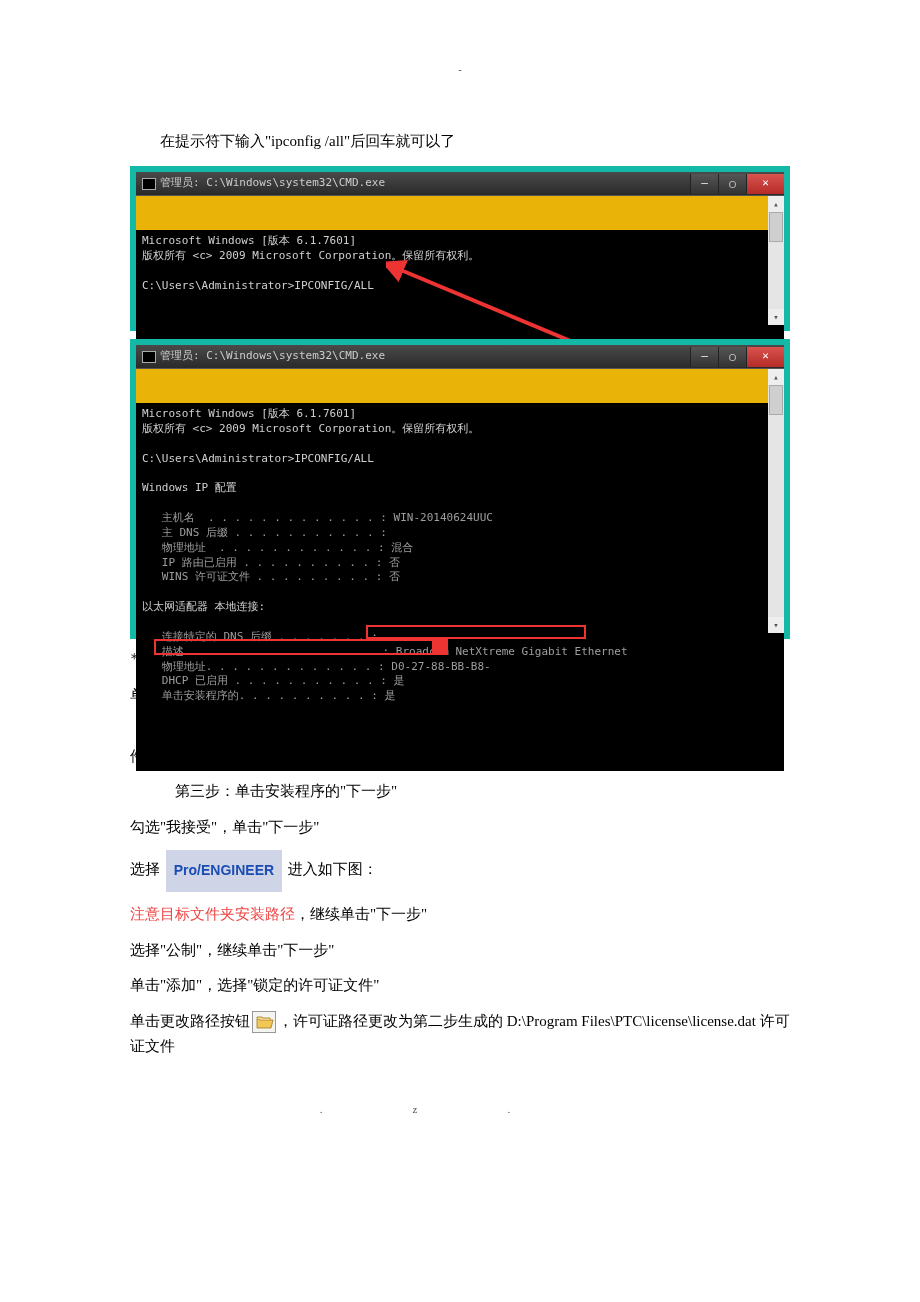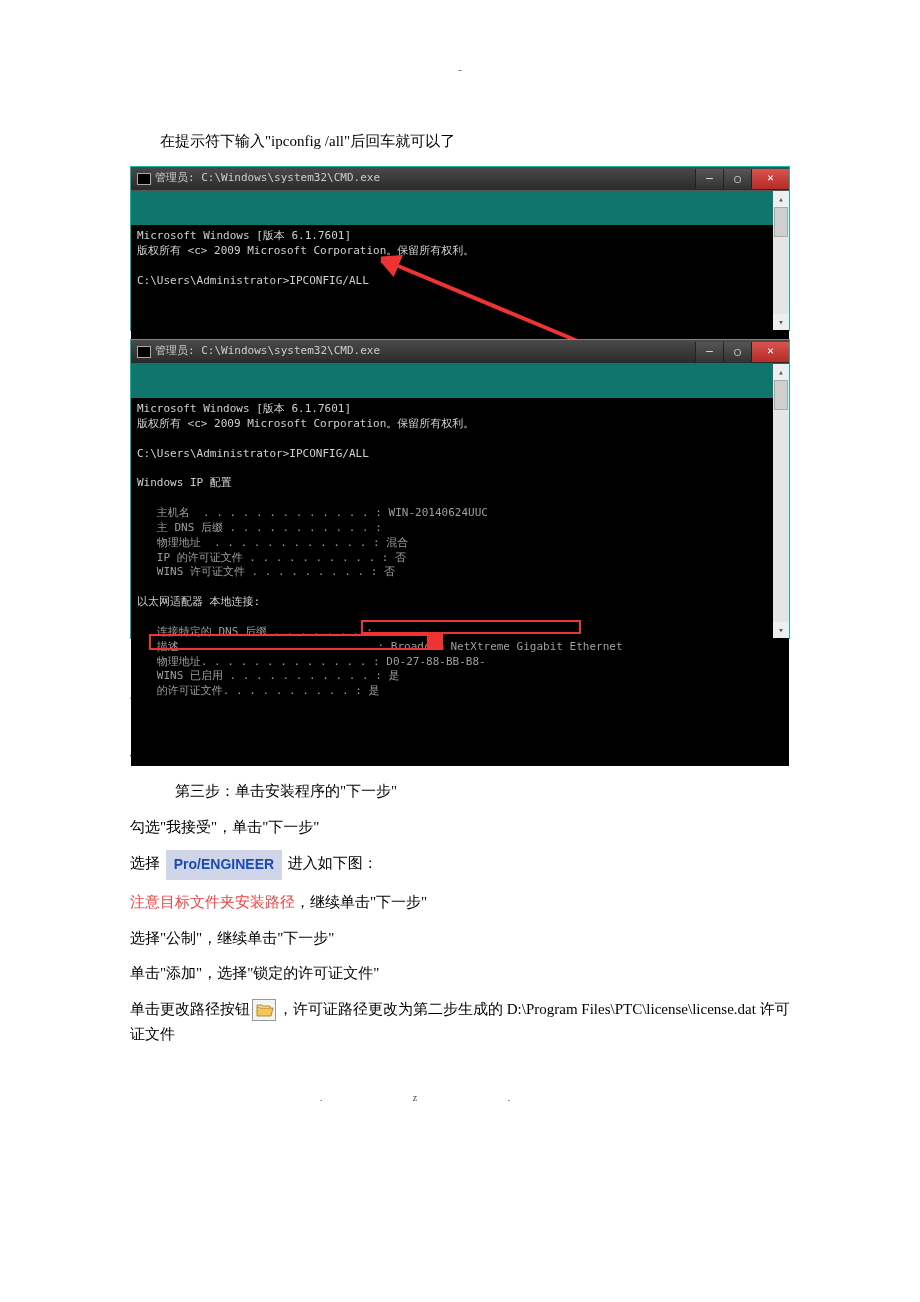--- a/index.html
+++ b/index.html
@@ -10,23 +10,23 @@
       color: #000;
       width: 920px;
       padding: 60px 130px 40px 130px;
       line-height: 1.7;
     }
     .page-num-top { text-align: center; font-size: 11px; color: #555; margin-bottom: 50px; }
     .intro { text-indent: 2em; margin-bottom: 12px; }
 
     
     .cmd-window {
-      border: 1px solid #14b8a6;
+      border: 6px solid #14b8a6;
       margin-bottom: 8px;
-      background: #0f766e;
+      background: #eab308;
       position: relative;
       font-family: "NSimSun", "SimSun", monospace;
     }
     .cmd-titlebar {
       height: 24px;
       background: linear-gradient(#4a4a4a, #2a2a2a);
       display: flex;
       align-items: center;
       justify-content: space-between;
       padding-left: 6px;
@@ -98,21 +98,21 @@
     .para.dbl-indent { text-indent: 3em; }
     .red-text { color: #ef4444; }
 
     .pro-badge {
       display: inline-block;
       background: #cfd5e6;
       color: #1a4db3;
       font-family: Arial, sans-serif;
       font-weight: bold;
       font-size: 14px;
-      padding: 3px 8px;
+      padding: 9px 8px;
       vertical-align: middle;
       margin: 0 2px;
     }
 
     .folder-icon-box {
       display: inline-block;
       width: 24px; height: 22px;
       border: 1px solid #999;
       background: #f4f4f0;
       vertical-align: middle;
@@ -187,30 +187,30 @@
   <div class="cmd-body"><span>Microsoft Windows [版本 6.1.7601]</span>
 <span>版权所有 &lt;c&gt; 2009 Microsoft Corporation。保留所有权利。</span>
 
 <span>C:\Users\Administrator&gt;IPCONFIG/ALL</span>
 
 <span>Windows IP 配置</span>
 
 <span class="graytext">   主机名  . . . . . . . . . . . . . : WIN-20140624UUC</span>
 <span class="graytext">   主 DNS 后缀 . . . . . . . . . . . :</span>
 <span class="graytext">   物理地址  . . . . . . . . . . . . : 混合</span>
-<span class="graytext">   IP 的许可证文件 . . . . . . . . . . : 否</span>
+<span class="graytext">   IP 路由已启用 . . . . . . . . . . : 否</span>
 <span class="graytext">   WINS 许可证文件 . . . . . . . . . : 否</span>
 
 <span>以太网适配器 本地连接:</span>
 
 <span class="graytext">   连接特定的 DNS 后缀 . . . . . . . :</span>
 <span class="graytext">   描述. . . . . . . . . . . . . . . : Broadcom NetXtreme Gigabit Ethernet</span>
 <span class="graytext">   物理地址. . . . . . . . . . . . . : D0-27-88-BB-B8-</span>
-<span class="graytext">   WINS 已启用 . . . . . . . . . . . : 是</span>
-<span class="graytext">   的许可证文件. . . . . . . . . . : 是</span>
+<span class="graytext">   DHCP 已启用 . . . . . . . . . . . : 是</span>
+<span class="graytext">   单击安装程序的. . . . . . . . . . : 是</span>
     <div class="redbox" style="left:18px; top:236px; width:280px; height:16px;"></div>
     <div class="redbox" style="left:298px; top:236px; width:14px; height:16px; background:#e33; border:none;"></div>
     <div class="redbox" style="left:230px; top:222px; width:220px; height:14px;"></div>
   </div>
   <div class="cmd-scroll">
     <div class="up">▴</div>
     <div class="track">
         <div class="thumb"></div>
       </div>
     <div class="down">▾</div>

